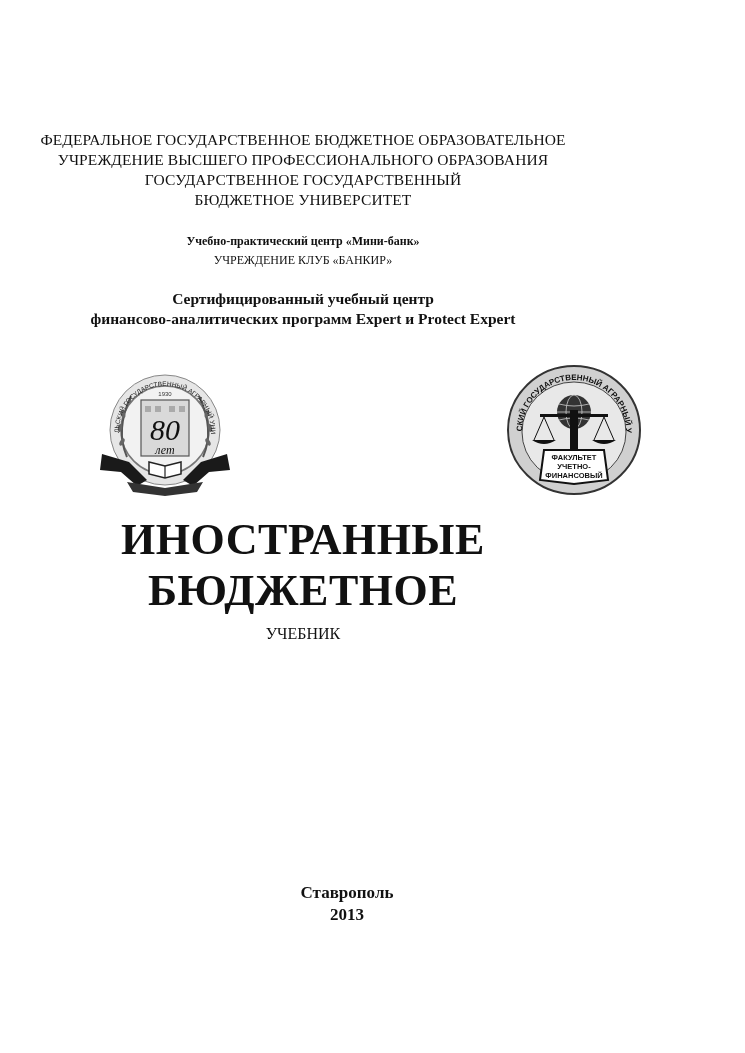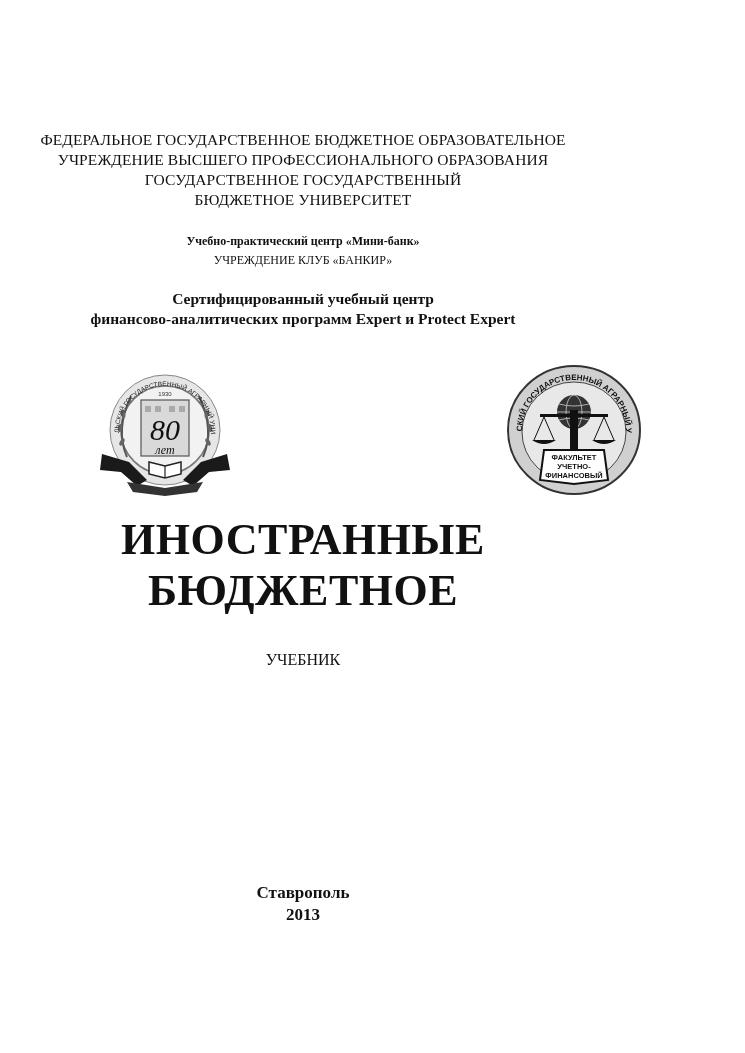--- a/index.html
+++ b/index.html
@@ -10,22 +10,22 @@
   .center { position:absolute; left:0; width:606px; text-align:center; }
   .hdr { top:130px; font-size:15.5px; line-height:20px; letter-spacing:0.1px; }
   .hdr div { white-space:nowrap; }
   .club { top:232px; font-size:12px; line-height:19px; }
   .club .b { font-weight:bold; }
   .cert { top:289px; font-size:15.5px; line-height:20px; font-weight:bold;font-family:Liberation Serif, serif; }
   .logo { position:absolute; }
   .logo-left { left:97px; top:362px; width:135px; height:135px; }
   .logo-right { left:504px; top:362px; width:140px; height:135px; }
   .title { top:494px; font-size:44px; line-height:51px; font-weight:bold; letter-spacing:0.5px;margin-top:20px; }
-  .subtitle { top:625px; font-size:16px;margin-top:26px; }
-  .city { top:882px; font-size:17px; line-height:22px; font-weight:bold; }
+  .subtitle { top:625px; font-size:16px; }
+  .city { top:882px; font-size:17px; line-height:22px; font-weight:bold;margin-left:44px; }
 </style>
 </head>
 <body>
 
 <div class="center hdr">
   <div>ФЕДЕРАЛЬНОЕ ГОСУДАРСТВЕННОЕ БЮДЖЕТНОЕ ОБРАЗОВАТЕЛЬНОЕ</div>
   <div>УЧРЕЖДЕНИЕ ВЫСШЕГО ПРОФЕССИОНАЛЬНОГО ОБРАЗОВАНИЯ</div>
   <div>ГОСУДАРСТВЕННОЕ ГОСУДАРСТВЕННЫЙ</div>
   <div>БЮДЖЕТНОЕ УНИВЕРСИТЕТ</div>
 </div>

